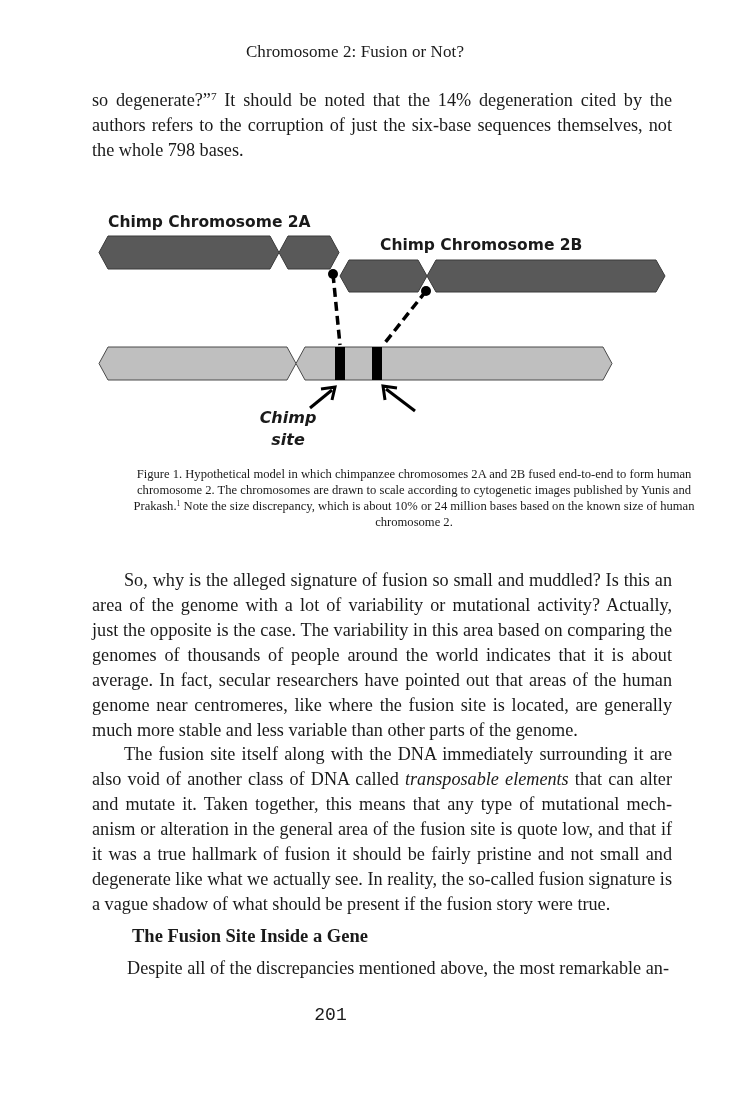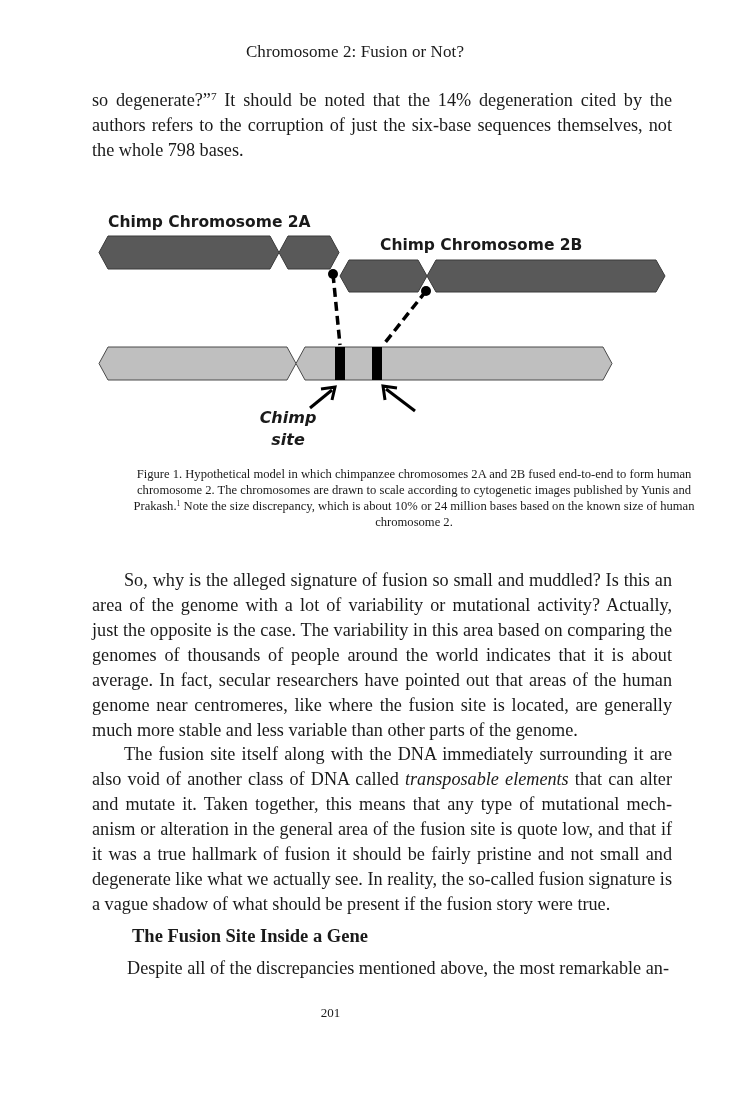--- a/index.html
+++ b/index.html
@@ -36,21 +36,21 @@
     .caption sup, .body-text sup { font-size: 0.62em; line-height: 0; vertical-align: 0.55em; }
     .p2 { top: 568px; }
     .p3 { top: 742px; }
     .section-heading {
       position: absolute; left: 84px; top: 926px;
       font-family: Liberation Serif, serif; font-weight: bold; font-size: 18.5px; margin-left: 48px;
     }
     .p4 { top: 956px; }
     .page-number {
       position: absolute; left: 0; width: 661px; top: 1005px; text-align: center;
-      font-family: Liberation Serif, serif; font-size: 13px;
+      font-family: Liberation Mono, monospace; font-size: 18px;
     }
   </style>
 </head>
 <body>
 
 <div class="running-head serif">Chromosome 2: Fusion or Not?</div>
 
 <div class="body-text serif p1">
   <p><span>so degenerate?”</span><sup>7</sup><span> It should be noted that the 14% degeneration cited by the authors refers to the corruption of just the six-base sequences themselves, not the whole 798 bases.</span></p>
 </div>

